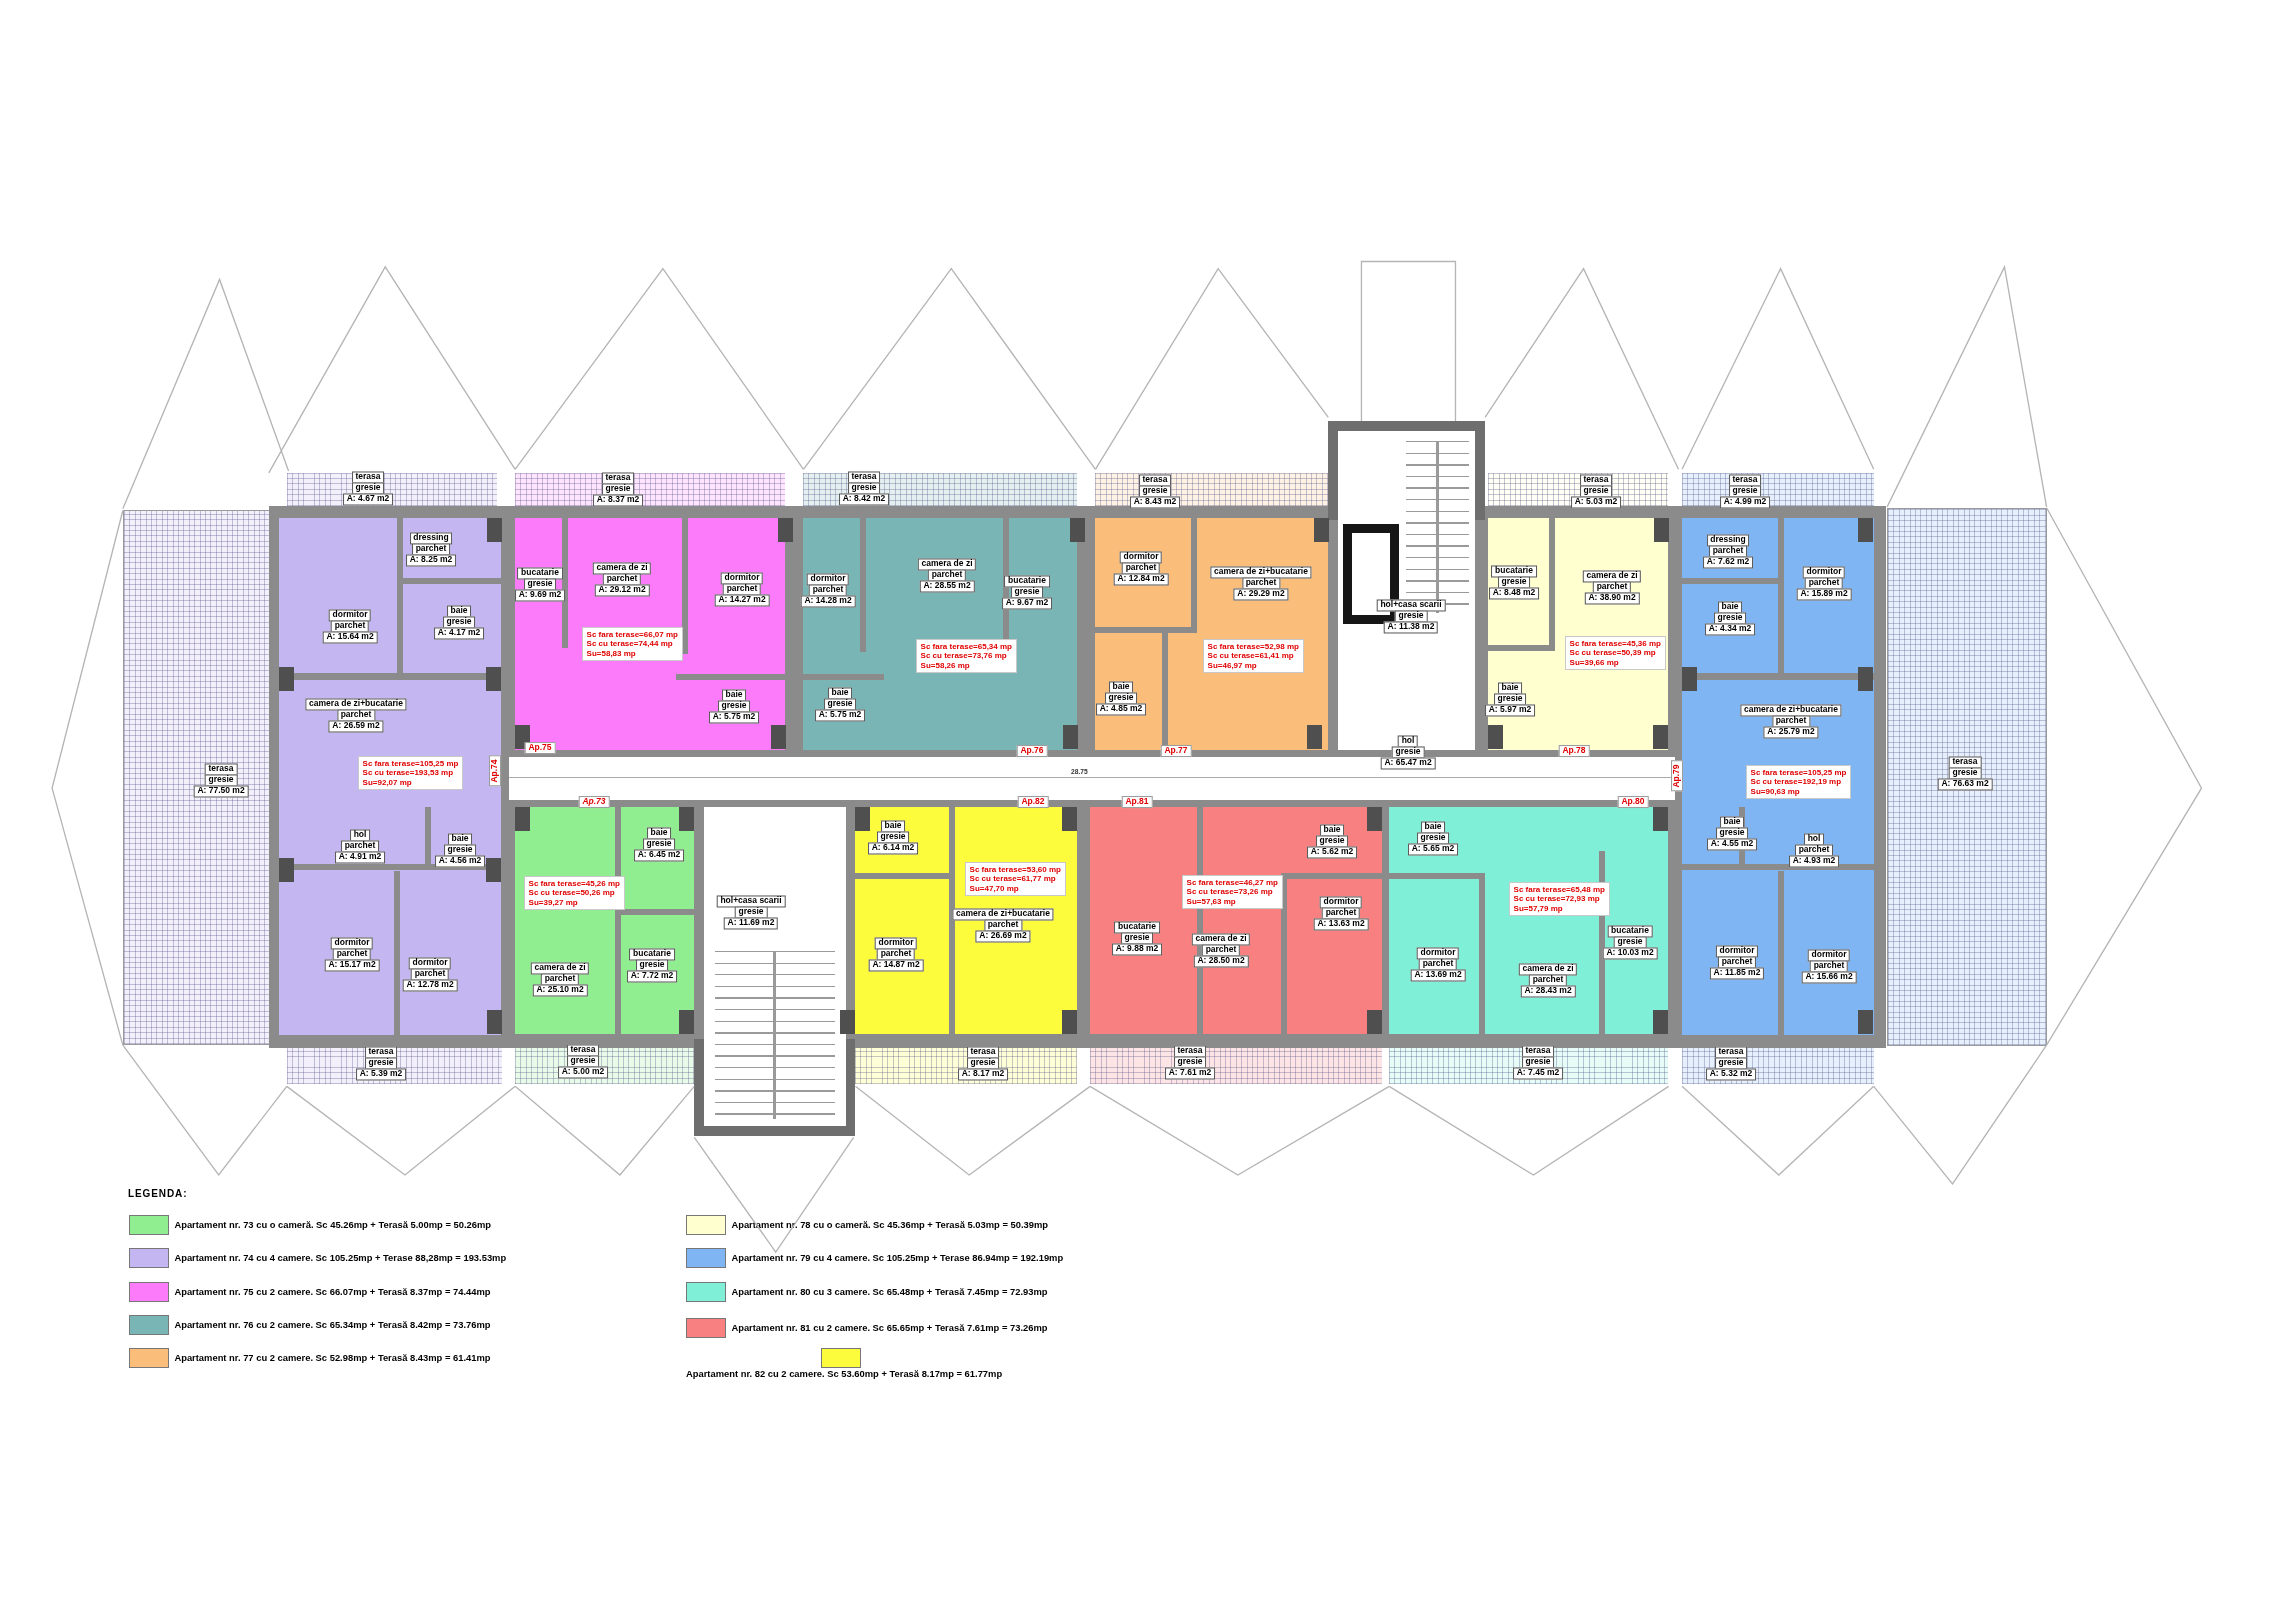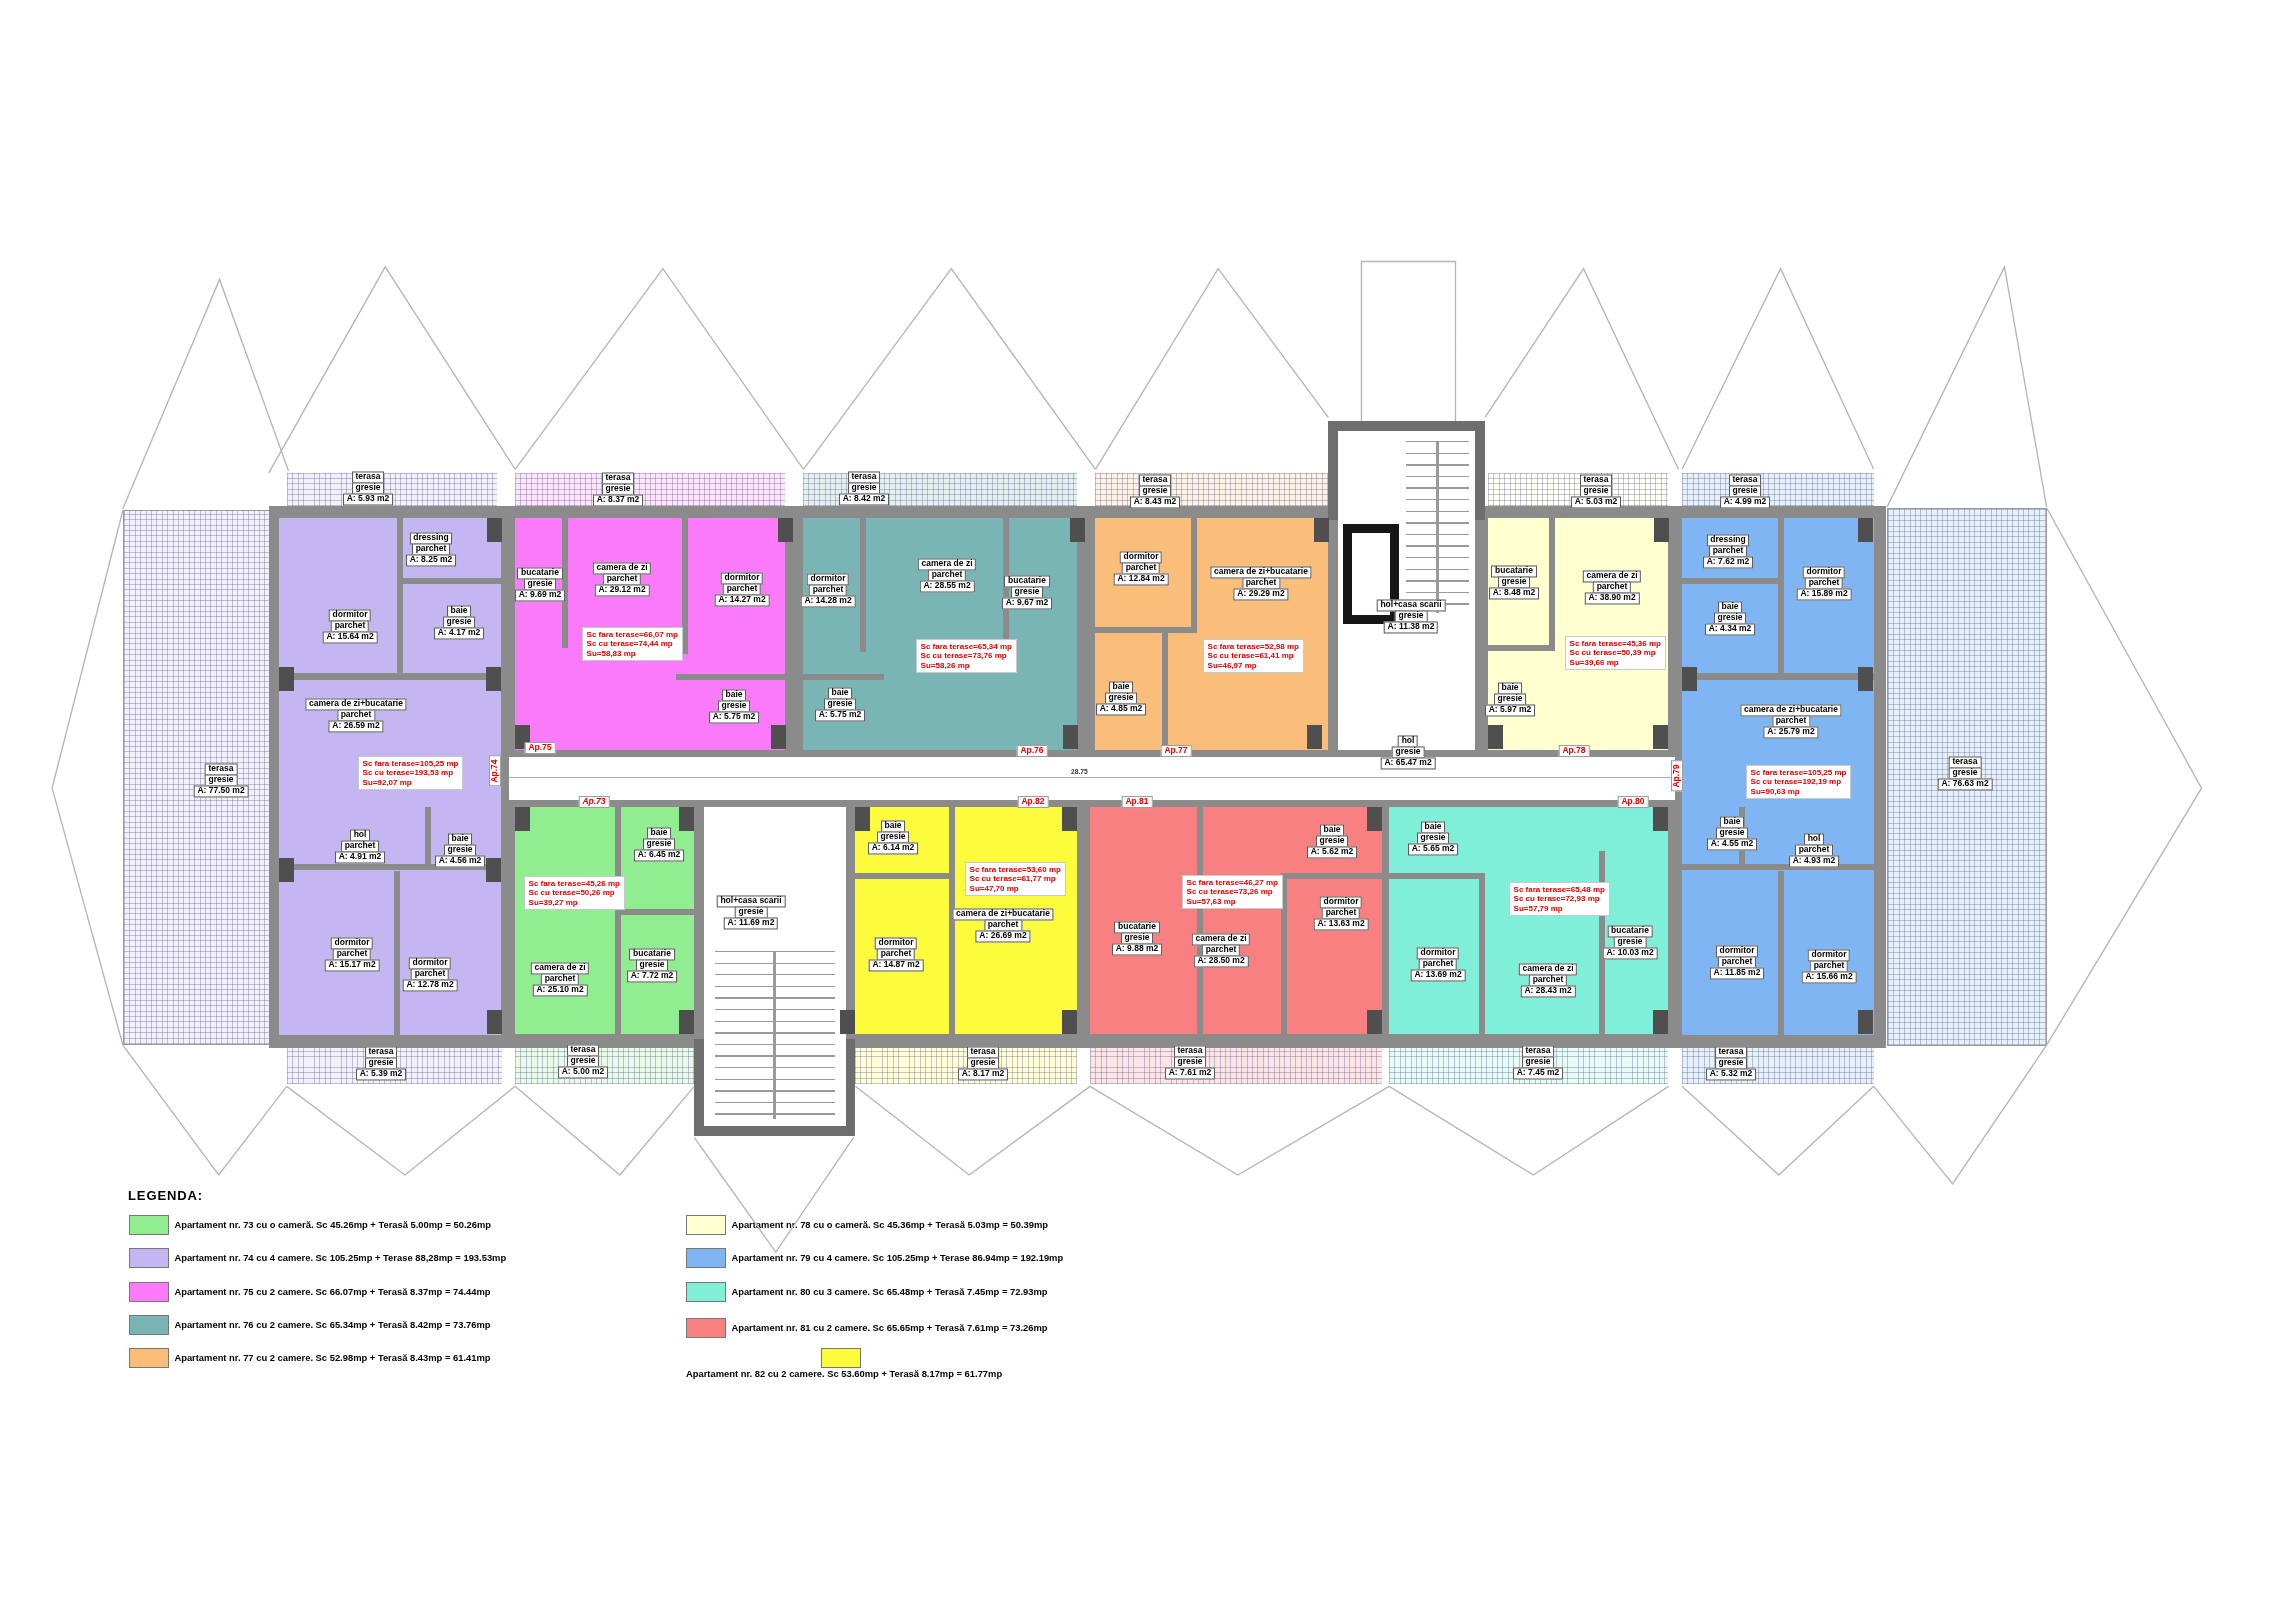--- a/index.html
+++ b/index.html
@@ -31,21 +31,21 @@
   .aptag.vert{transform:translate(-50%,-50%) rotate(-90deg);}
   
   .shaft-outer{position:absolute;background:#6e6e6e;}
   .stairs{position:absolute;background:
       repeating-linear-gradient(180deg,#9a9a9a 0 1.3px,transparent 1.3px 11.6px);}
   .rail{position:absolute;background:#9a9a9a;}
   .elev{position:absolute;border:9px solid #161616;background:#fff;}
   .dimline{position:absolute;background:#aaa;height:0.9px;z-index:5;}
   .dimtext{position:absolute;color:#333;font-size:6.7px;font-weight:bold;z-index:6;}
   
-  .lg-head{position:absolute;left:128px;top:1188px;font-size:13px;font-weight:bold;letter-spacing:0.9px;color:#000;}
+  .lg-head{position:absolute;left:128px;top:1188px;font-size:10px;font-weight:bold;letter-spacing:0.9px;color:#000;}
   .lg-row{position:absolute;display:flex;align-items:center;height:19.7px;text-align:center;}
   .lg-row .sw{display:inline-block;width:38px;height:18px;border:0.9px solid #777;margin-right:5.4px;flex:0 0 auto;}
   .lg-row .lg-txt{font-size:9.4px;font-weight:bold;color:#000;white-space:nowrap;}
   svg.outline{position:absolute;left:0;top:0;z-index:1;}
 </style>
 </head>
 <body>
 
 <div class="sheet">
 
@@ -448,21 +448,21 @@
         <span>A: 11.38 m2</span>
       </div>
       <div class="rlabel" style="left: 751px; top: 913px;">
         <span>hol+casa scarii</span>
         <span>gresie</span>
         <span>A: 11.69 m2</span>
       </div>
       <div class="rlabel" style="left: 368px; top: 489px;">
         <span>terasa</span>
         <span>gresie</span>
-        <span>A: 5.93 m2</span>
+        <span>A: 4.67 m2</span>
       </div>
       <div class="rlabel" style="left: 221px; top: 781px;">
         <span>terasa</span>
         <span>gresie</span>
         <span>A: 77.50 m2</span>
       </div>
       <div class="rlabel" style="left: 381px; top: 1064px;">
         <span>terasa</span>
         <span>gresie</span>
         <span>A: 5.39 m2</span>

